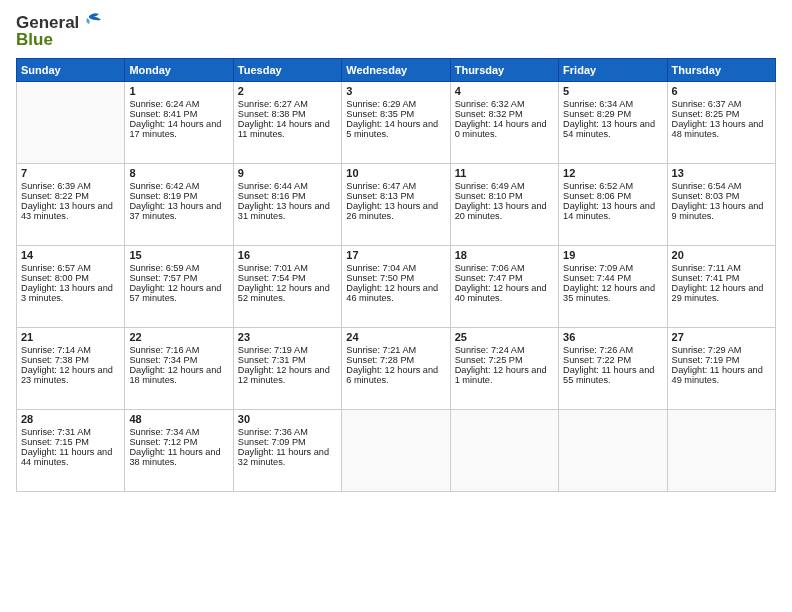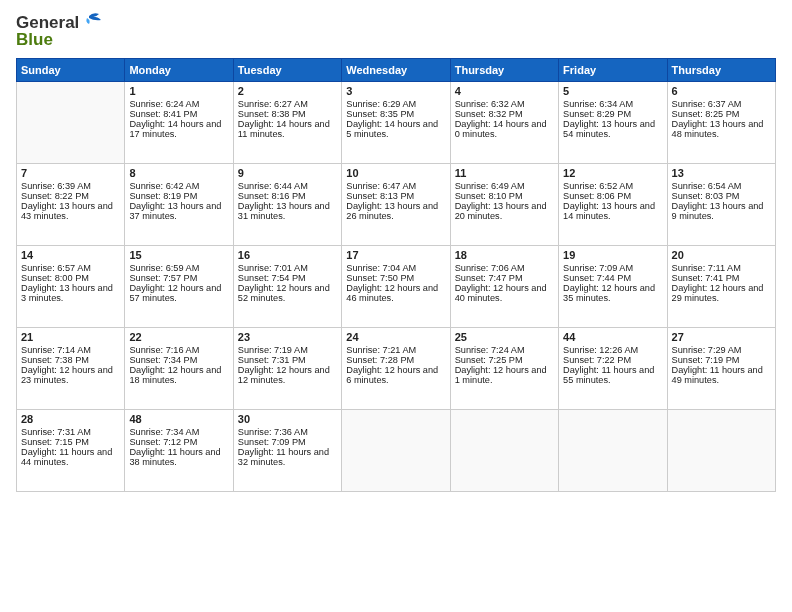--- a/index.html
+++ b/index.html
@@ -124,21 +124,21 @@
           <td><span class="day-num">18</span><span>Sunrise: 7:06 AM</span><br><span>Sunset: 7:47 PM</span><br><span>Daylight: 12 hours and 40 minutes.</span></td>
           <td><span class="day-num">19</span><span>Sunrise: 7:09 AM</span><br><span>Sunset: 7:44 PM</span><br><span>Daylight: 12 hours and 35 minutes.</span></td>
           <td><span class="day-num">20</span><span>Sunrise: 7:11 AM</span><br><span>Sunset: 7:41 PM</span><br><span>Daylight: 12 hours and 29 minutes.</span></td>
         </tr>
         <tr>
           <td><span class="day-num">21</span><span>Sunrise: 7:14 AM</span><br><span>Sunset: 7:38 PM</span><br><span>Daylight: 12 hours and 23 minutes.</span></td>
           <td><span class="day-num">22</span><span>Sunrise: 7:16 AM</span><br><span>Sunset: 7:34 PM</span><br><span>Daylight: 12 hours and 18 minutes.</span></td>
           <td><span class="day-num">23</span><span>Sunrise: 7:19 AM</span><br><span>Sunset: 7:31 PM</span><br><span>Daylight: 12 hours and 12 minutes.</span></td>
           <td><span class="day-num">24</span><span>Sunrise: 7:21 AM</span><br><span>Sunset: 7:28 PM</span><br><span>Daylight: 12 hours and 6 minutes.</span></td>
           <td><span class="day-num">25</span><span>Sunrise: 7:24 AM</span><br><span>Sunset: 7:25 PM</span><br><span>Daylight: 12 hours and 1 minute.</span></td>
-          <td><span class="day-num">44</span><span>Sunrise: 12:26 AM</span><br><span>Sunset: 7:22 PM</span><br><span>Daylight: 11 hours and 55 minutes.</span></td>
+          <td><span class="day-num">36</span><span>Sunrise: 7:26 AM</span><br><span>Sunset: 7:22 PM</span><br><span>Daylight: 11 hours and 55 minutes.</span></td>
           <td><span class="day-num">27</span><span>Sunrise: 7:29 AM</span><br><span>Sunset: 7:19 PM</span><br><span>Daylight: 11 hours and 49 minutes.</span></td>
         </tr>
         <tr>
           <td><span class="day-num">28</span><span>Sunrise: 7:31 AM</span><br><span>Sunset: 7:15 PM</span><br><span>Daylight: 11 hours and 44 minutes.</span></td>
           <td><span class="day-num">48</span><span>Sunrise: 7:34 AM</span><br><span>Sunset: 7:12 PM</span><br><span>Daylight: 11 hours and 38 minutes.</span></td>
           <td><span class="day-num">30</span><span>Sunrise: 7:36 AM</span><br><span>Sunset: 7:09 PM</span><br><span>Daylight: 11 hours and 32 minutes.</span></td>
           <td class="empty"></td>
           <td class="empty"></td>
           <td class="empty"></td>
           <td class="empty"></td>

